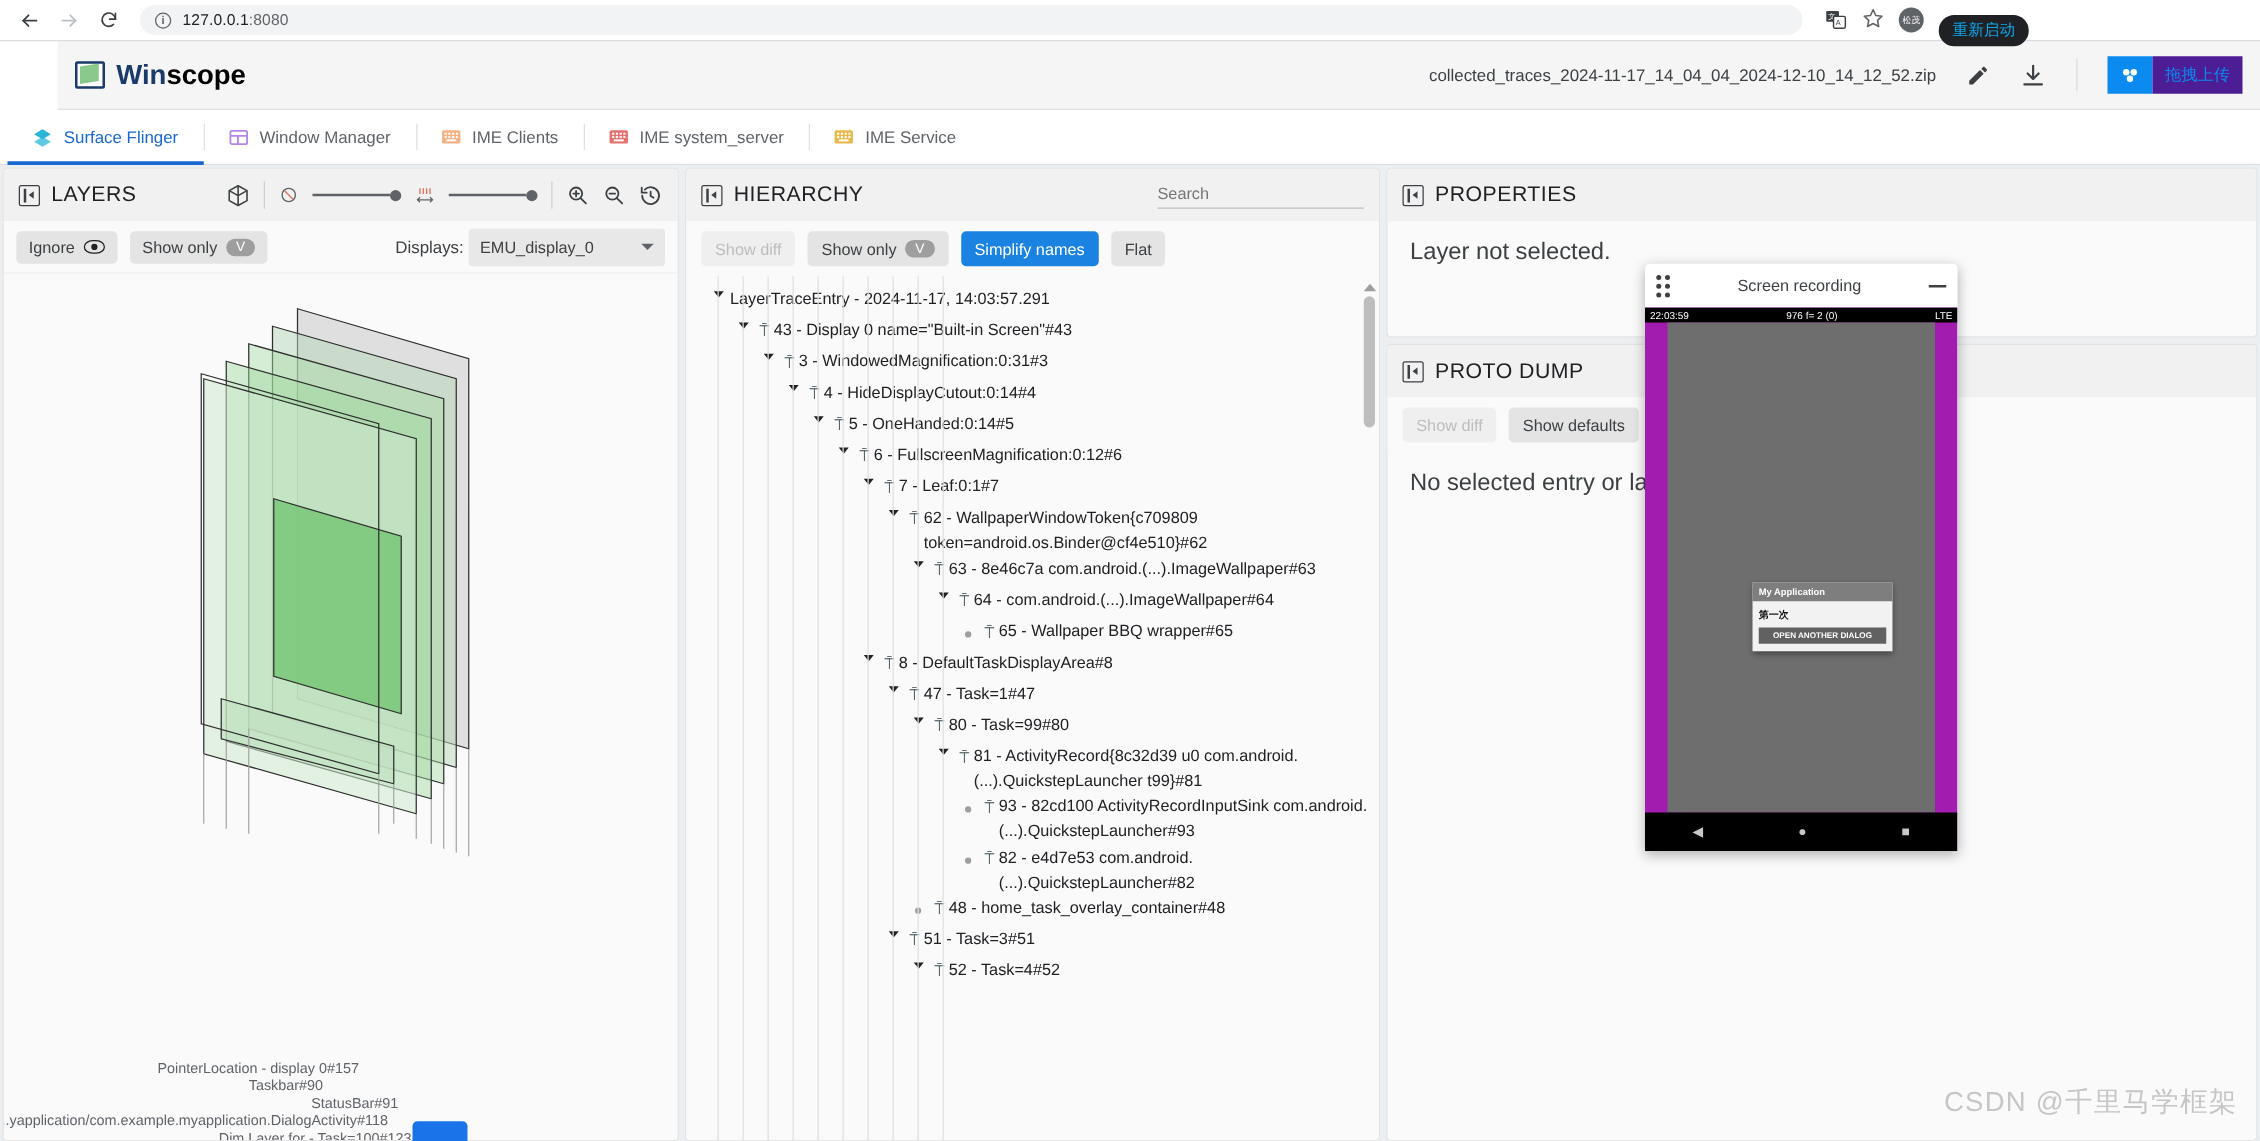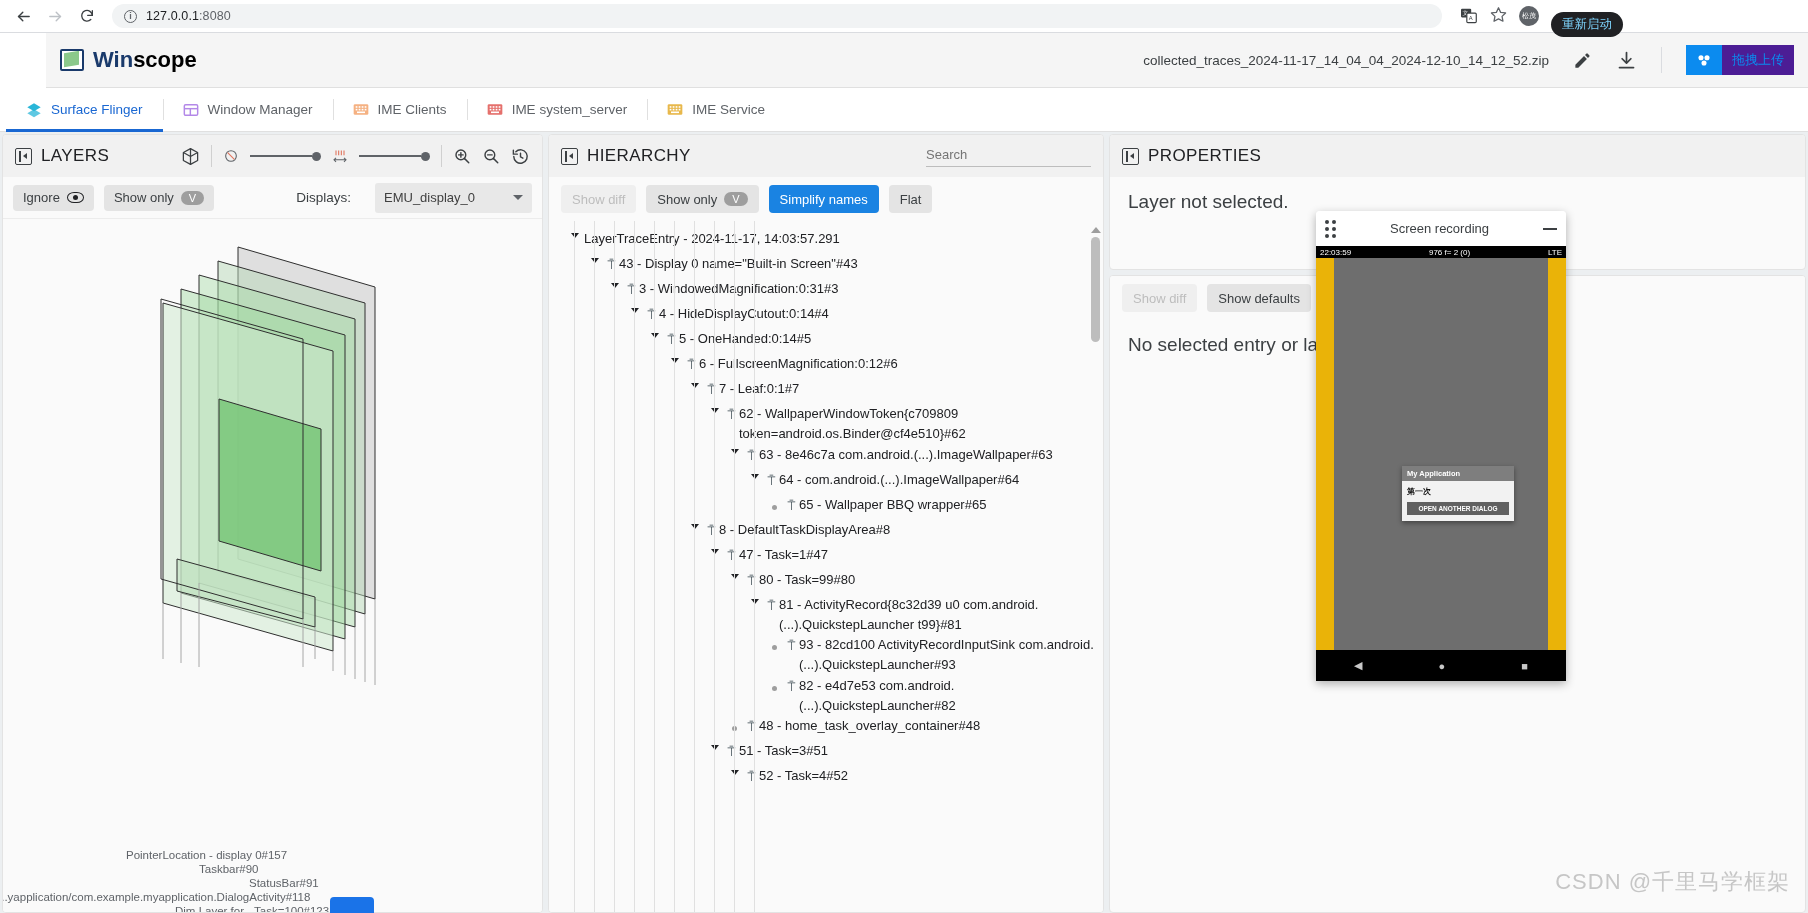--- a/index.html
+++ b/index.html
@@ -19,21 +19,21 @@
     border-radius:50%; display:flex; align-items:center; justify-content:center;
     font-size:9px; color:#5f6368; font-weight:bold; line-height:1; }
   .url { font-size:12.5px; color:#202124; letter-spacing:.1px; }
   .url .port { color:#5f6368; }
   .bar-right { display:flex; align-items:center; gap:12px; padding-left:6px; }
   .tr-icon { width:18px; height:16px; position:relative; color:#3c4043; }
   .star { font-size:15px; color:#5f6368; }
   .avatar-pill { width:20px; height:20px; border-radius:50%; background:#5f6368;
     color:#fff; font-size:7px; display:flex; align-items:center;
     justify-content:center; }
-  .restart-btn { background:#202124; color:#7dd3fc; border-radius:13px;
+  .restart-btn { background:#202124; color:#0ea5e9; border-radius:13px;
     font-size:12.5px; padding:4px 11px; white-space:nowrap;margin-top:16px; }
 
   
   .app-header { height:55px; background:#f5f5f5; display:flex; align-items:center;
     padding:0 14px; border-bottom:1px solid #e0e0e0;margin-left:46px; }
   .logo-mark { width:24px; height:22px; border:2px solid #1a3a6b; border-radius:2px;
     position:relative; overflow:hidden; background:#fff; }
   .logo-mark:after { content:""; position:absolute; left:2px; top:1px;
     width:15px; height:14px; background:#8bc88b; transform:skewY(-9deg); }
   .logo-text { font-size:22px; font-weight:bold; margin-left:9px; color:#000; }
@@ -90,21 +90,21 @@
   .filter-row { height:42px; display:flex; align-items:center; padding:0 10px;
     gap:10px; background:#fafafa; border-bottom:1px solid #ececec; }
   .chip { background:#e4e4e4; border-radius:4px; height:26px; display:flex;
     align-items:center; gap:7px; padding:0 10px; font-size:13px; color:#3c4043; }
   .chip .badge { background:#9e9e9e; color:#fff; border-radius:9px;
     font-size:11px; padding:1px 8px; }
   .eye { width:17px; height:11px; border:1.7px solid #202124;
     border-radius:50% 50% 50% 50%/60% 60% 60% 60%; position:relative; }
   .eye:after { content:""; position:absolute; left:5px; top:2px; width:5px;
     height:5px; border-radius:50%; background:#202124; }
-  .displays-wrap { margin-left:auto; display:flex; align-items:center; gap:24px; }
+  .displays-wrap { margin-left:auto; display:flex; align-items:center; gap:4px; }
   .displays-label { font-size:13.5px; color:#3c4043; }
   .select { width:157px; height:30px; background:#e8e8e8; border-radius:3px;
     display:flex; align-items:center; padding:0 9px; font-size:13px;
     color:#404040; position:relative; }
   .caret { position:absolute; right:9px; border-top:5px solid #5f6368;
     border-left:5px solid transparent; border-right:5px solid transparent; }
 
   .canvas3d { flex:1; background:#fafafa; position:relative; overflow:hidden; }
   .canvas3d svg { position:absolute; left:0; top:0; }
   .lbl3d { position:absolute; font-size:11.5px; color:#5f6368;
@@ -157,21 +157,21 @@
     background:#fff; border-radius:4px 4px 0 0;
     box-shadow:0 3px 10px rgba(0,0,0,.3); display:flex; flex-direction:column;
     overflow:hidden; z-index:40; }
   .rec-head { height:35px; display:flex; align-items:center; padding:0 9px;
     background:#fff; }
   .grip { display:grid; grid-template-columns:repeat(2,4px); gap:3px; }
   .grip i { width:4px; height:4px; background:#3c4043; border-radius:50%;
     display:block; }
   .rec-title { flex:1; text-align:center; font-size:13px; color:#3c4043; }
   .minim { width:14px; height:2px; background:#3c4043; }
-  .phone { flex:1; background:#eab308; position:relative; overflow:hidden; }
+  .phone { flex:1; background:#a21caf; position:relative; overflow:hidden; }
   .statusbar { height:12px; background:#000; color:#fff; font-size:8px;
     display:flex; align-items:center; justify-content:space-between;
     padding:0 4px; }
   .screen { position:absolute; left:18px; right:18px; top:12px; bottom:31px;
     background:#6e6e6e; }
   .navbar { position:absolute; left:0; right:0; bottom:0; height:31px;
     background:#000; display:flex; align-items:center;
     justify-content:space-around; color:#c8c8c8; font-size:11px; }
   .dialog { position:absolute; left:68px; top:208px; width:112px;
     background:#f2f2f2; box-shadow:0 2px 5px rgba(0,0,0,.4);font-weight:bold; }
@@ -621,20 +621,24 @@
 
   <div class="right-col">
     <div class="card props">
       <div class="card-head">
         <span class="collapse-ic"></span>
         <span class="card-title">PROPERTIES</span>
       </div>
       <div class="pbody">Layer not selected.</div>
     </div>
     <div class="card proto">
+      <div class="card-head">
+        <span class="collapse-ic"></span>
+        <span class="card-title">PROTO DUMP</span>
+      </div>
       <div class="btn-row">
         <span class="btn disabled">Show diff</span>
         <span class="btn">Show defaults</span>
       </div>
       <div class="pbody">No selected entry or layer.</div>
     </div>
   </div>
 </div>
 
 <div class="rec">

